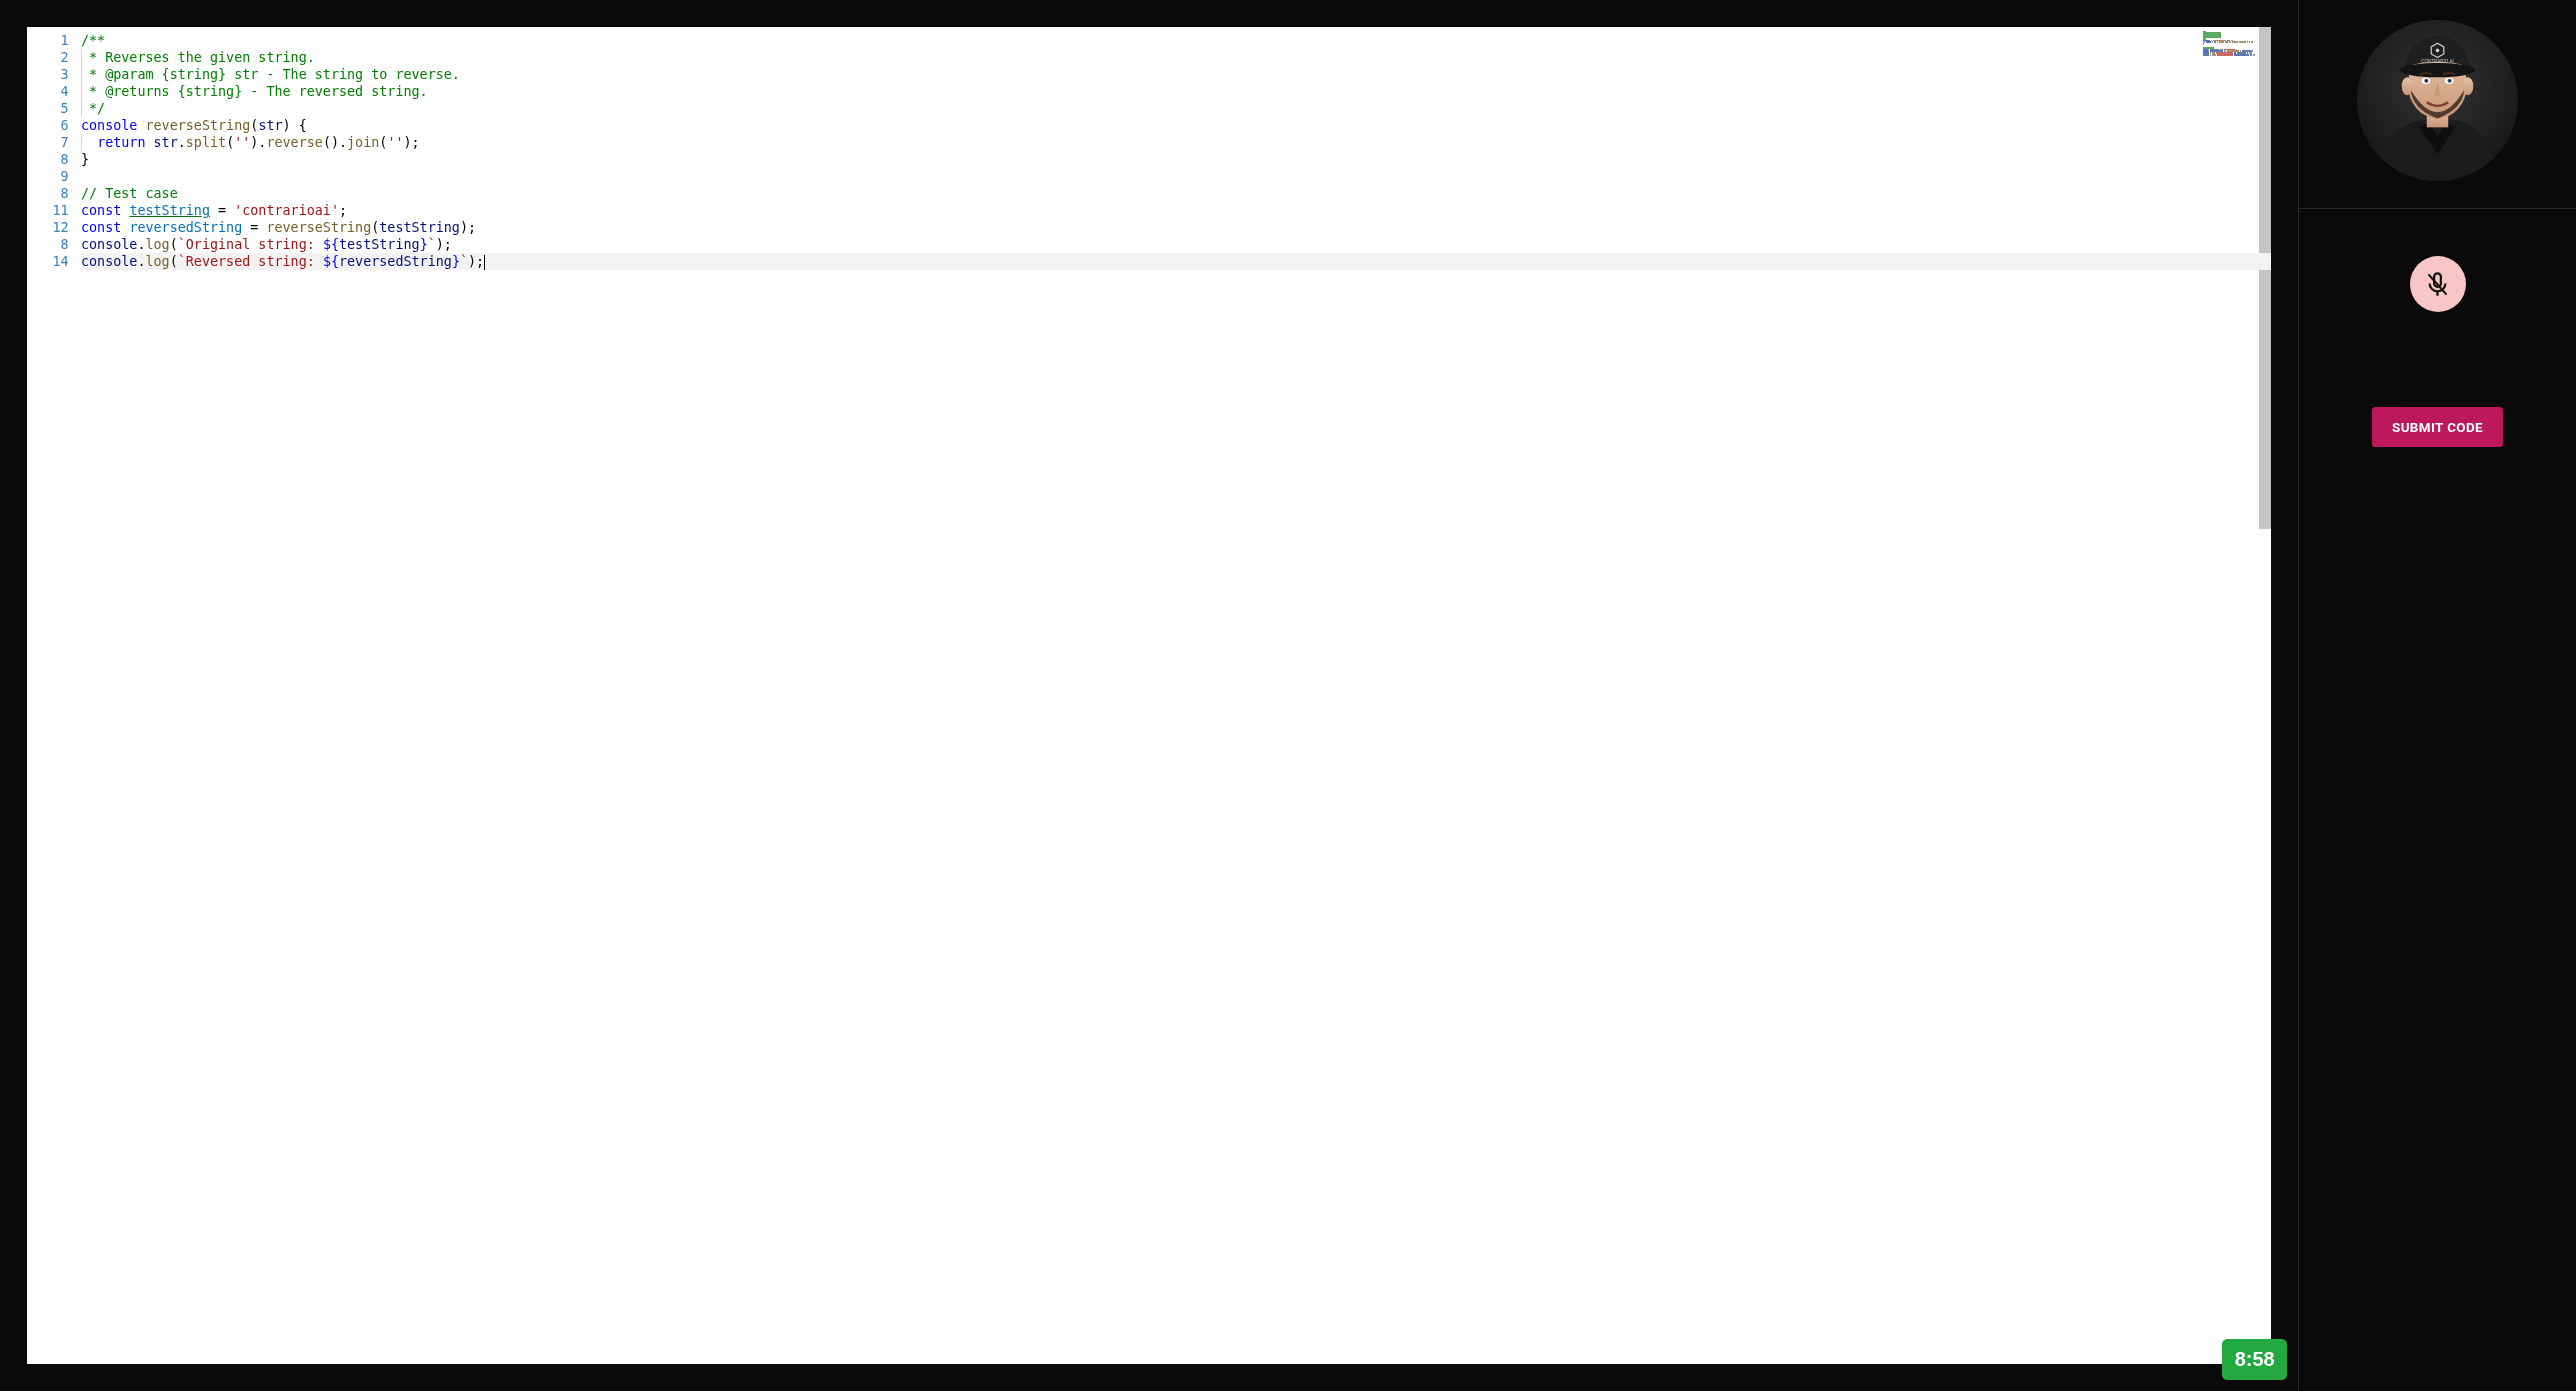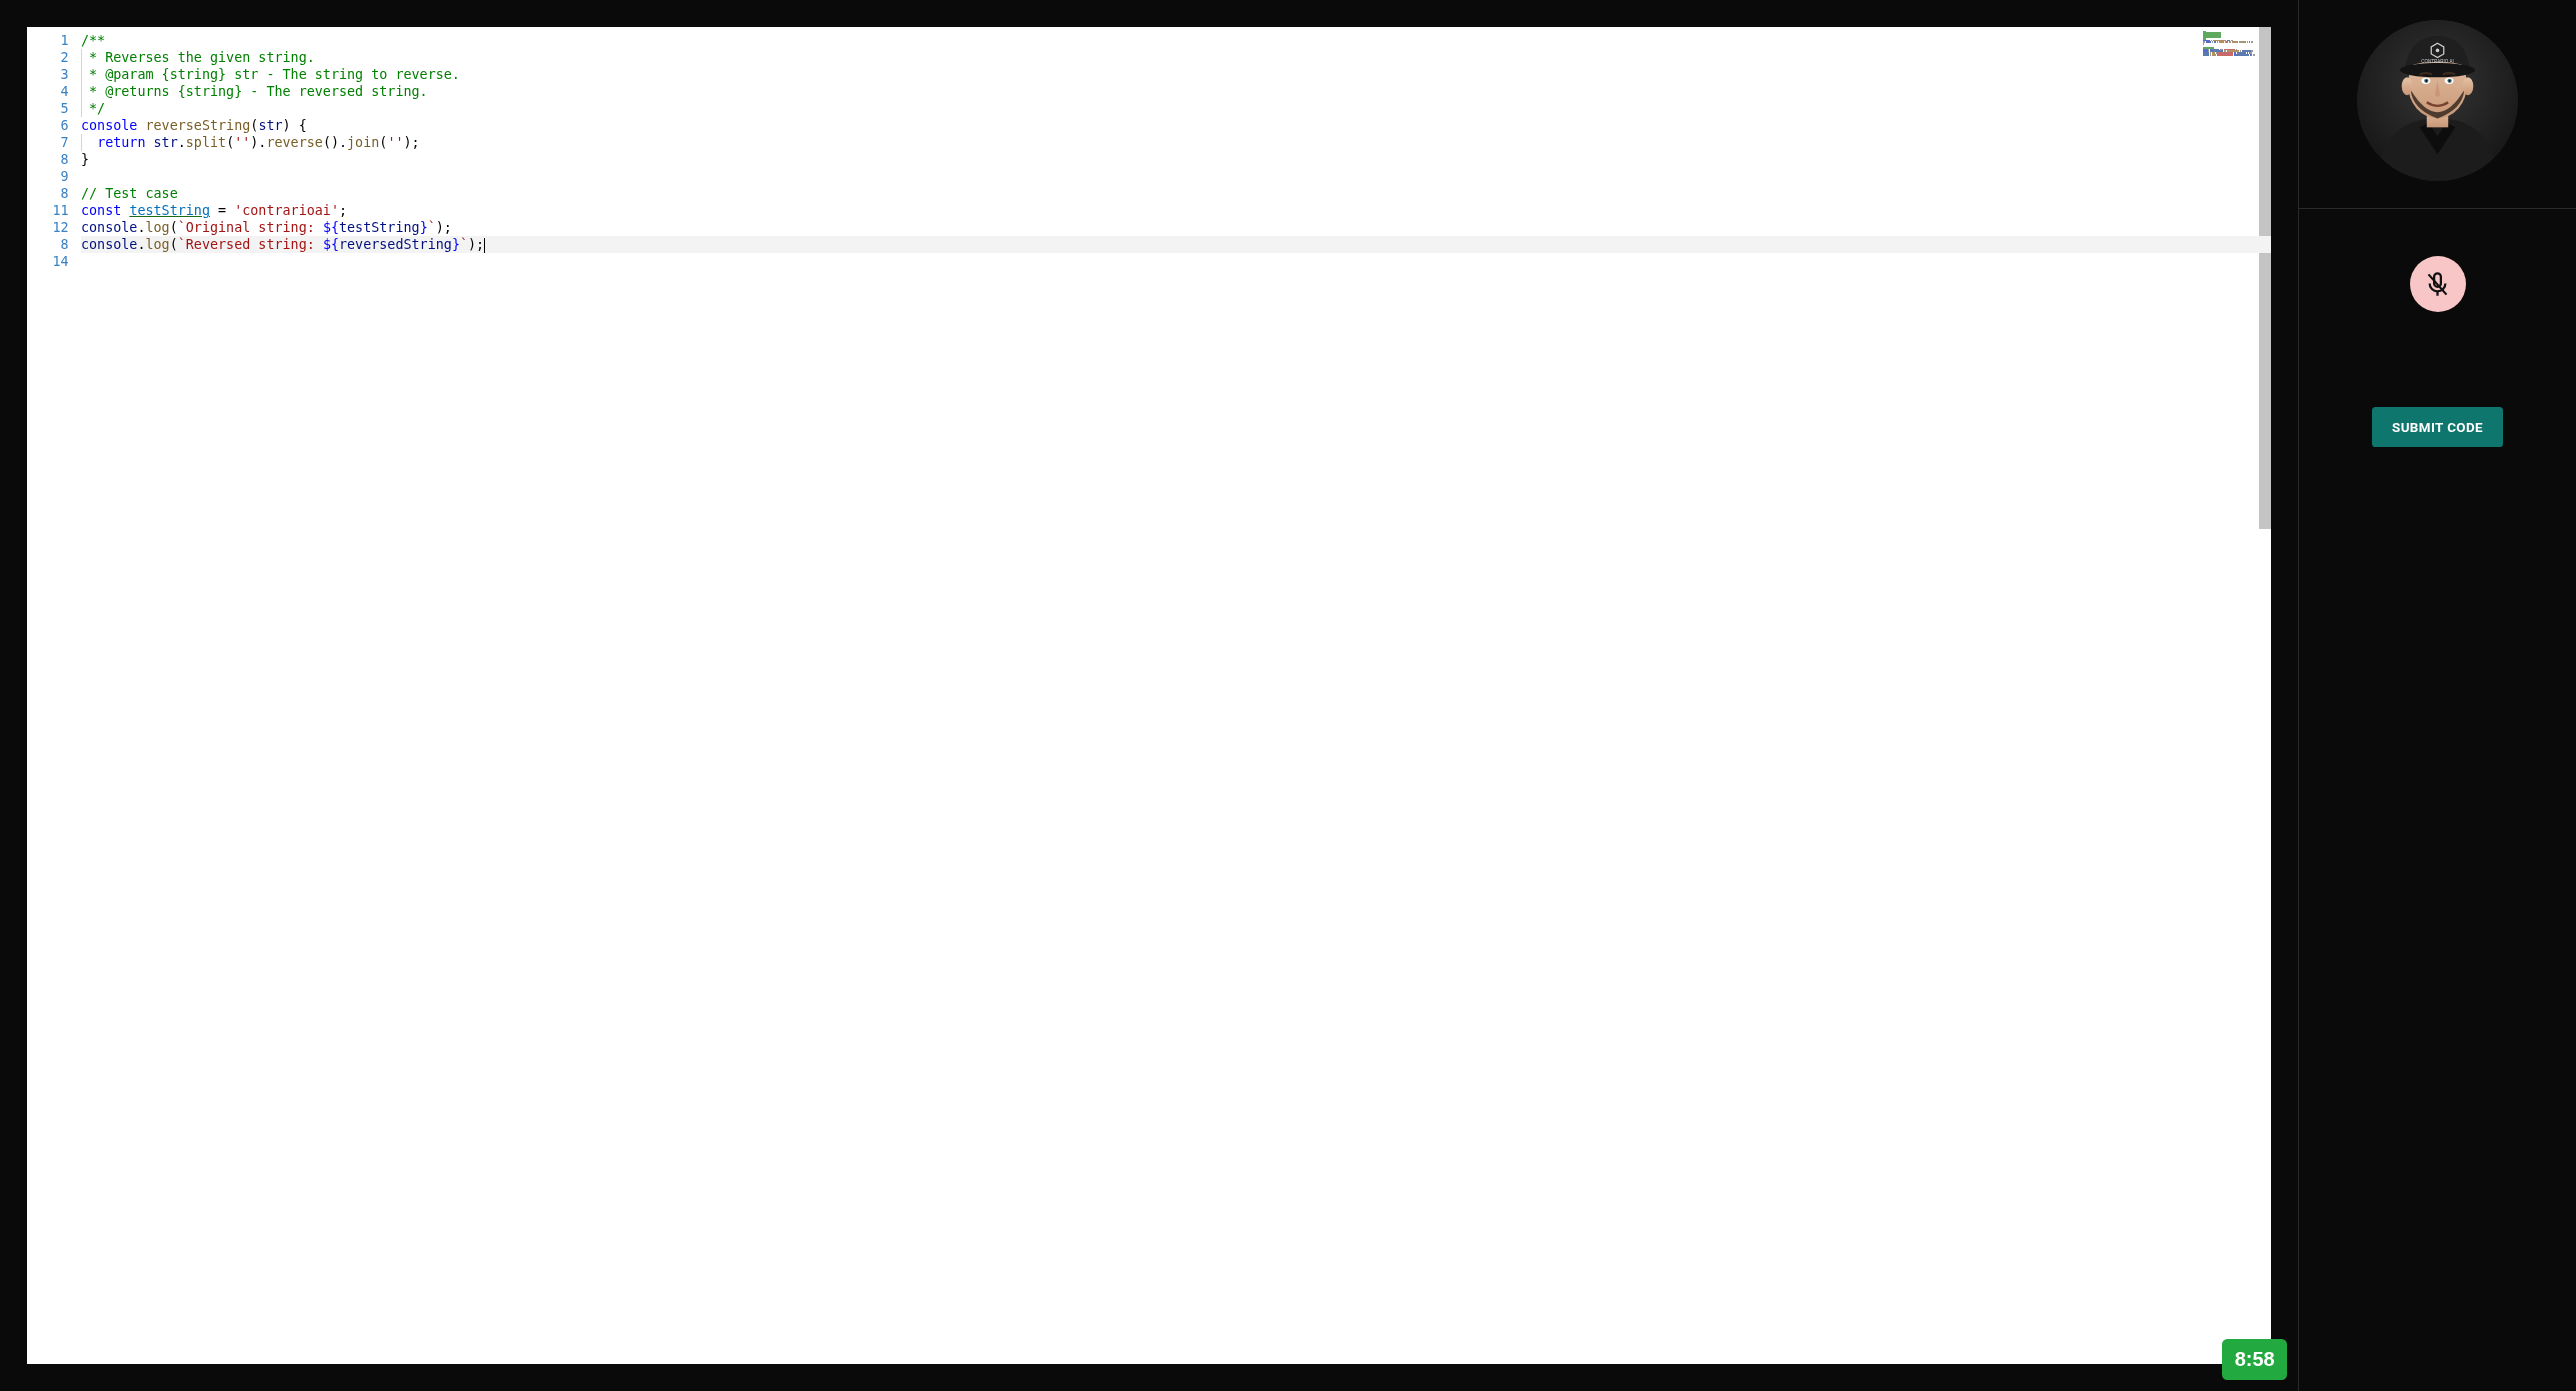--- a/index.html
+++ b/index.html
@@ -173,21 +173,21 @@
     align-items: center;
     justify-content: center;
     cursor: pointer;
   }
   .mic-button svg {
     width: 27px;
     height: 27px;
   }
   .submit-button {
     margin-top: 95px;
-    background: #0f766e;
+    background: #be185d;
     color: #fff;
     font-weight: 700;
     font-size: 13.4px;
     letter-spacing: 0.4px;
     padding: 12.5px 20px;
     border-radius: 3.6px;
     cursor: pointer;
     border: none;
     font-family: inherit;
   }
@@ -316,20 +316,21 @@
           <div class="code-line"><span class="indent-guide"></span><span class="tok-comment"> * Reverses the given string.</span></div>
           <div class="code-line"><span class="indent-guide"></span><span class="tok-comment"> * @param {string} str - The string to reverse.</span></div>
           <div class="code-line"><span class="indent-guide"></span><span class="tok-comment"> * @returns {string} - The reversed string.</span></div>
           <div class="code-line"><span class="indent-guide"></span><span class="tok-comment"> */</span></div>
           <div class="code-line"><span class="tok-keyword">console</span><span class="tok-plain"> </span><span class="tok-fn">reverseString</span><span class="tok-plain">(</span><span class="tok-param">str</span><span class="tok-plain">) {</span></div>
           <div class="code-line"><span class="indent-guide"></span><span class="tok-plain">  </span><span class="tok-keyword">return</span><span class="tok-plain"> </span><span class="tok-varref">str</span><span class="tok-plain">.</span><span class="tok-fn">split</span><span class="tok-plain">(</span><span class="tok-string">''</span><span class="tok-plain">).</span><span class="tok-fn">reverse</span><span class="tok-plain">().</span><span class="tok-fn">join</span><span class="tok-plain">(</span><span class="tok-string">''</span><span class="tok-plain">);</span></div>
           <div class="code-line"><span class="tok-plain">}</span></div>
           <div class="code-line"></div>
           <div class="code-line"><span class="tok-comment">// Test case</span></div>
           <div class="code-line"><span class="tok-keyword">const</span><span class="tok-plain"> </span><span class="tok-var tok-under">testString</span><span class="tok-plain"> = </span><span class="tok-string">'contrarioai'</span><span class="tok-plain">;</span></div>
+          <div class="code-line"><span class="tok-keyword">const</span><span class="tok-plain"> </span><span class="tok-var">reversedString</span><span class="tok-plain"> = </span><span class="tok-fn">reverseString</span><span class="tok-plain">(</span><span class="tok-varref">testString</span><span class="tok-plain">);</span></div>
           <div class="code-line"><span class="tok-varref">console</span><span class="tok-plain">.</span><span class="tok-fn">log</span><span class="tok-plain">(</span><span class="tok-tmpl">`Original string: </span><span class="tok-keyword">${</span><span class="tok-varref">testString</span><span class="tok-keyword">}</span><span class="tok-tmpl">`</span><span class="tok-plain">);</span></div>
           <div class="code-line current"><span class="tok-varref">console</span><span class="tok-plain">.</span><span class="tok-fn">log</span><span class="tok-plain">(</span><span class="tok-tmpl">`Reversed string: </span><span class="tok-keyword">${</span><span class="tok-varref">reversedString</span><span class="tok-keyword">}</span><span class="tok-tmpl">`</span><span class="tok-plain">);</span><span class="cursor"></span></div>
         </div>
 
     </div>
 
     <div class="timer">
       <span>8:58</span>
     </div>
   </div>

